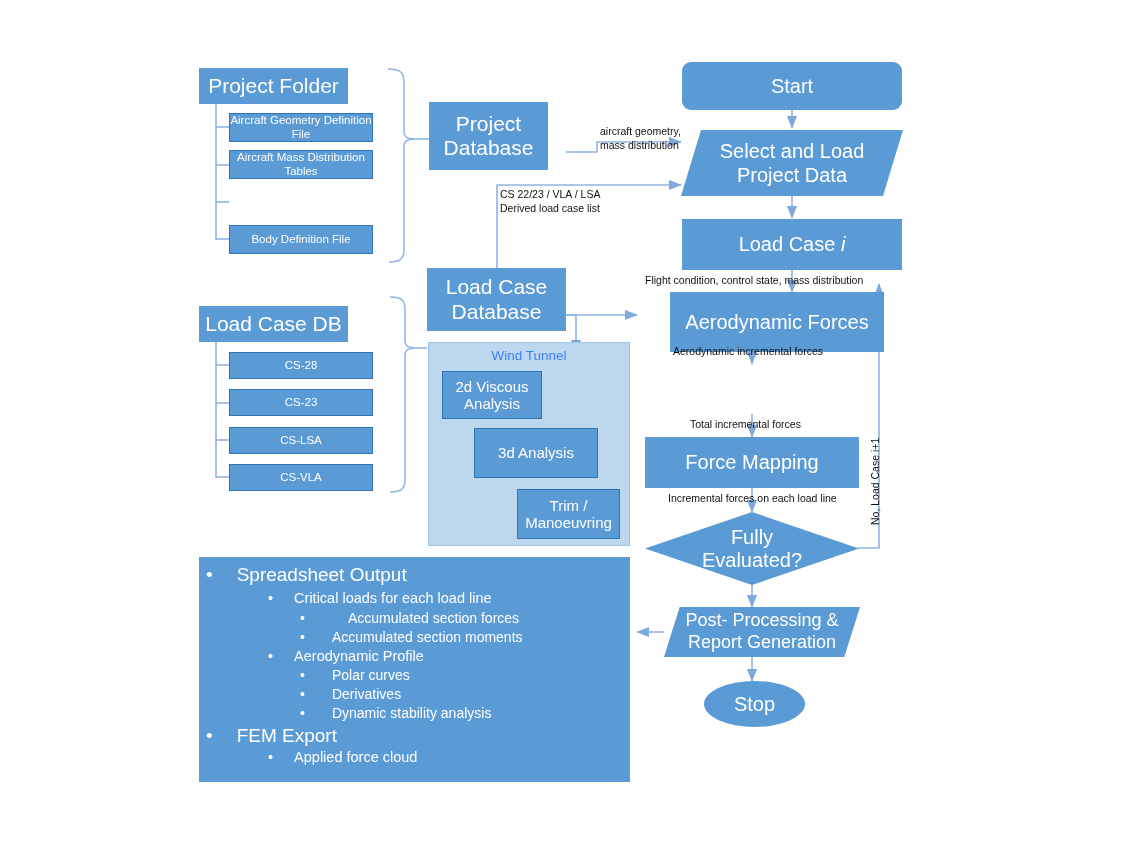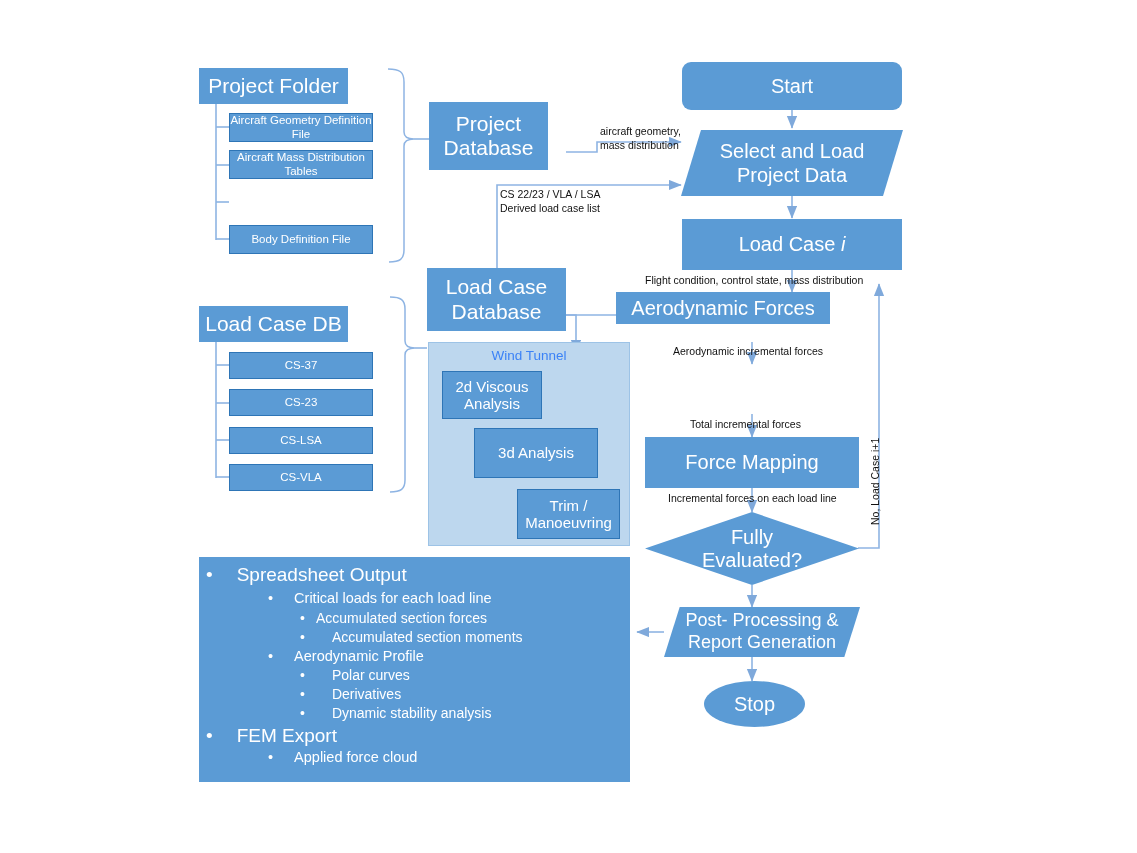--- a/index.html
+++ b/index.html
@@ -210,21 +210,21 @@
   </div>
   <div class="node leaf" style="left:229px; top:225px; width:144px; height:29px;">
     <span>Body Definition File</span>
   </div>
 
   <div class="node hdr" style="left:199px; top:306px; width:149px; height:36px;">
     <span>Load Case DB</span>
   </div>
 
   <div class="node leaf" style="left:229px; top:352px; width:144px; height:27px;">
-    <span>CS-37</span>
+    <span>CS-28</span>
   </div>
   <div class="node leaf" style="left:229px; top:389px; width:144px; height:27px;">
     <span>CS-23</span>
   </div>
   <div class="node leaf" style="left:229px; top:427px; width:144px; height:27px;">
     <span>CS-LSA</span>
   </div>
   <div class="node leaf" style="left:229px; top:464px; width:144px; height:27px;">
     <span>CS-VLA</span>
   </div>
@@ -258,21 +258,21 @@
               background:#5B9BD5; color:#fff; font-size:20px;
               clip-path: polygon(9% 0, 100% 0, 91% 100%, 0 100%);
               display:flex; align-items:center; justify-content:center; text-align:center; line-height:1.2;">
     <span style="max-width:150px;">Select and Load Project Data</span>
   </div>
 
   <div class="node proc" style="left:682px; top:219px; width:220px; height:51px;">
     <span style="font-style:normal;">Load Case <i>i</i></span>
   </div>
 
-  <div class="node proc" style="left:616px; top:292px; width:214px; height:32px;">
+  <div class="node proc" style="left:670px; top:292px; width:214px; height:60px;">
     <span>Aerodynamic Forces</span>
   </div>
 
 
   <div class="node proc" style="left:645px; top:437px; width:214px; height:51px;">
     <span>Force Mapping</span>
   </div>
 
   <div style="position:absolute; left:645px; top:512px; width:214px; height:73px;
               background:#5B9BD5; color:#fff; font-size:20px;
@@ -320,21 +320,21 @@
     <span style="margin-left:16px;">Spreadsheet Output</span>
   </div>
 
   <div class="bullet-row lvl2" style="left:268px; top:590px; color:#fff;">
     <span class="dot">•</span>
     <span style="margin-left:13px;">Critical loads for each load line</span>
   </div>
 
   <div class="bullet-row lvl3" style="left:300px; top:610px; color:#fff;">
     <span class="dot">•</span>
-    <span style="margin-left:3px;">Accumulated section forces</span>
+    <span style="margin-left:35px;">Accumulated section forces</span>
   </div>
 
   <div class="bullet-row lvl3" style="left:300px; top:629px; color:#fff;">
     <span class="dot">•</span>
     <span style="margin-left:19px;">Accumulated section moments</span>
   </div>
 
   <div class="bullet-row lvl2" style="left:268px; top:648px; color:#fff;">
     <span class="dot">•</span>
     <span style="margin-left:13px;">Aerodynamic Profile</span>

